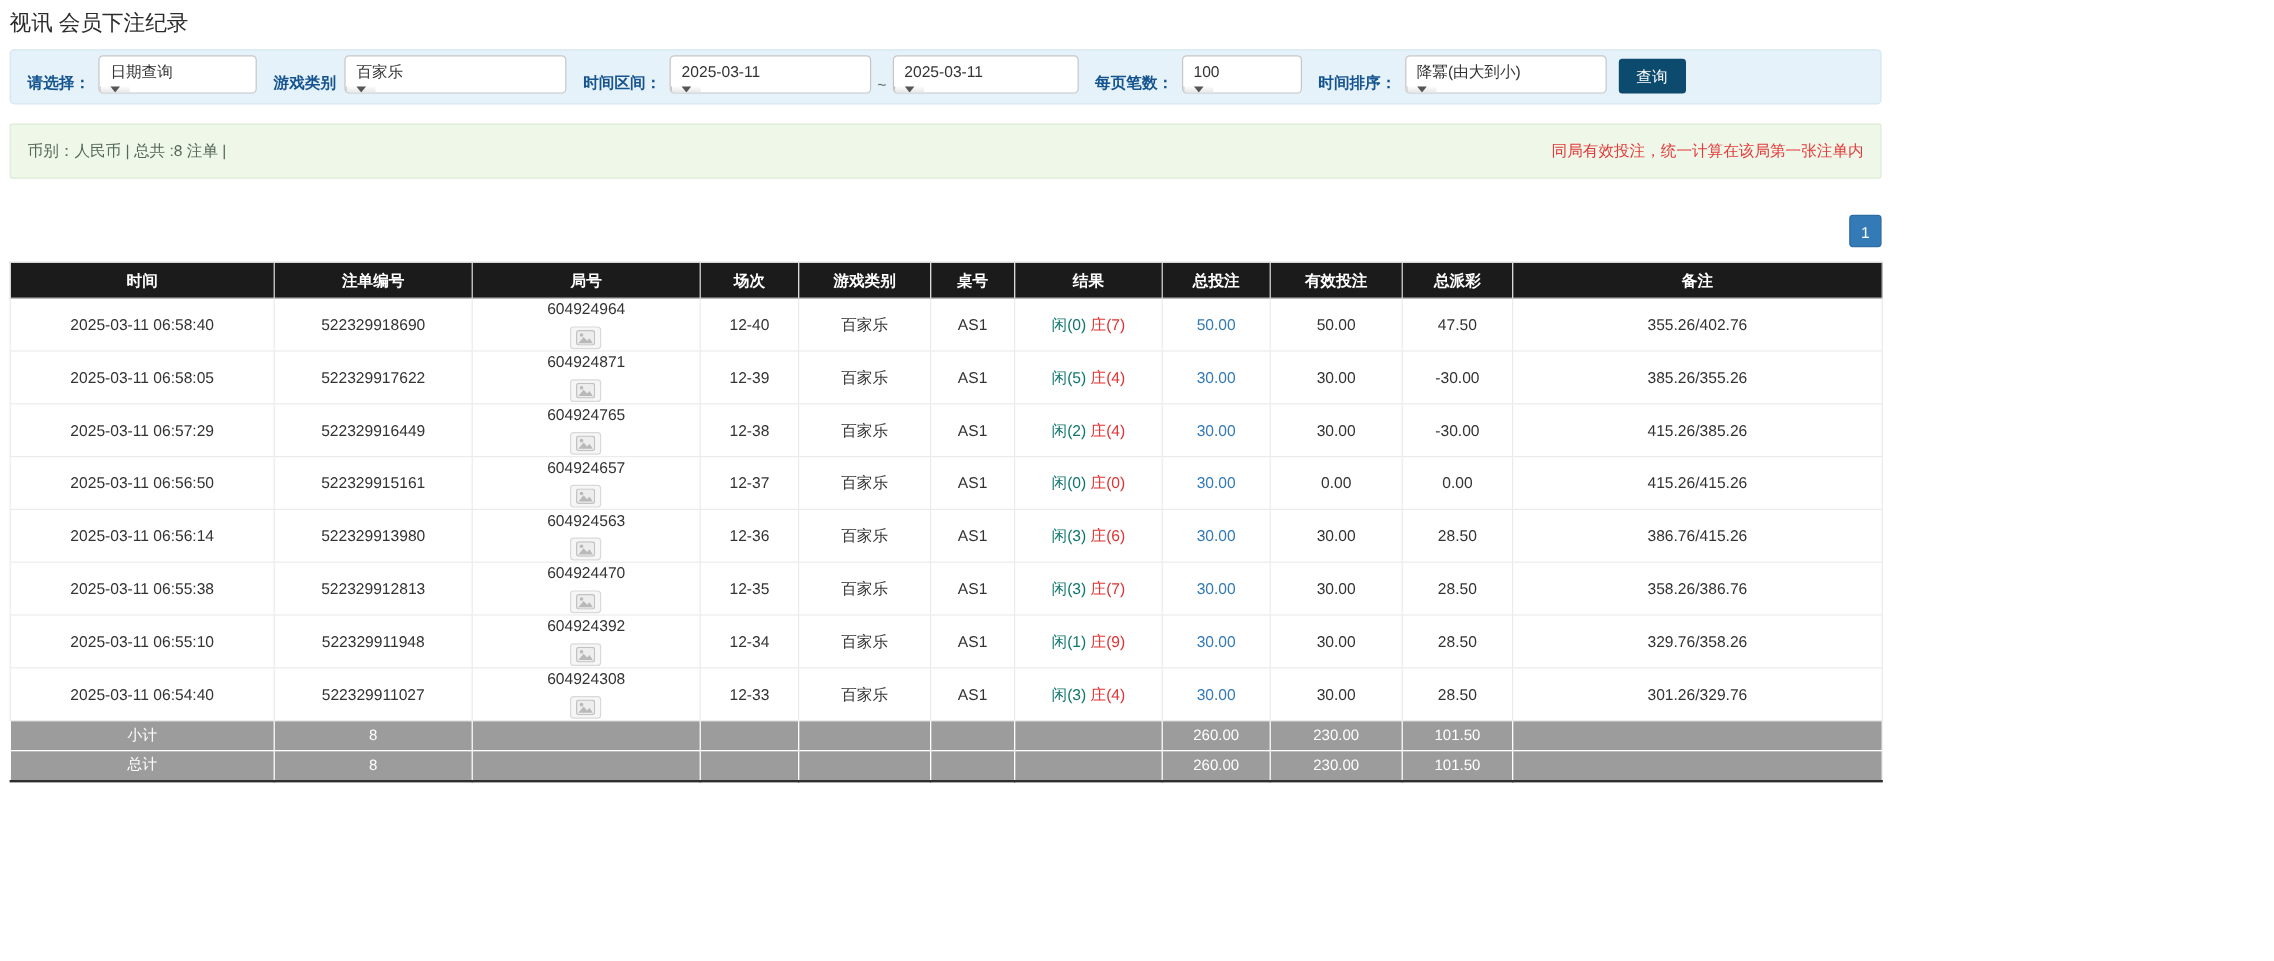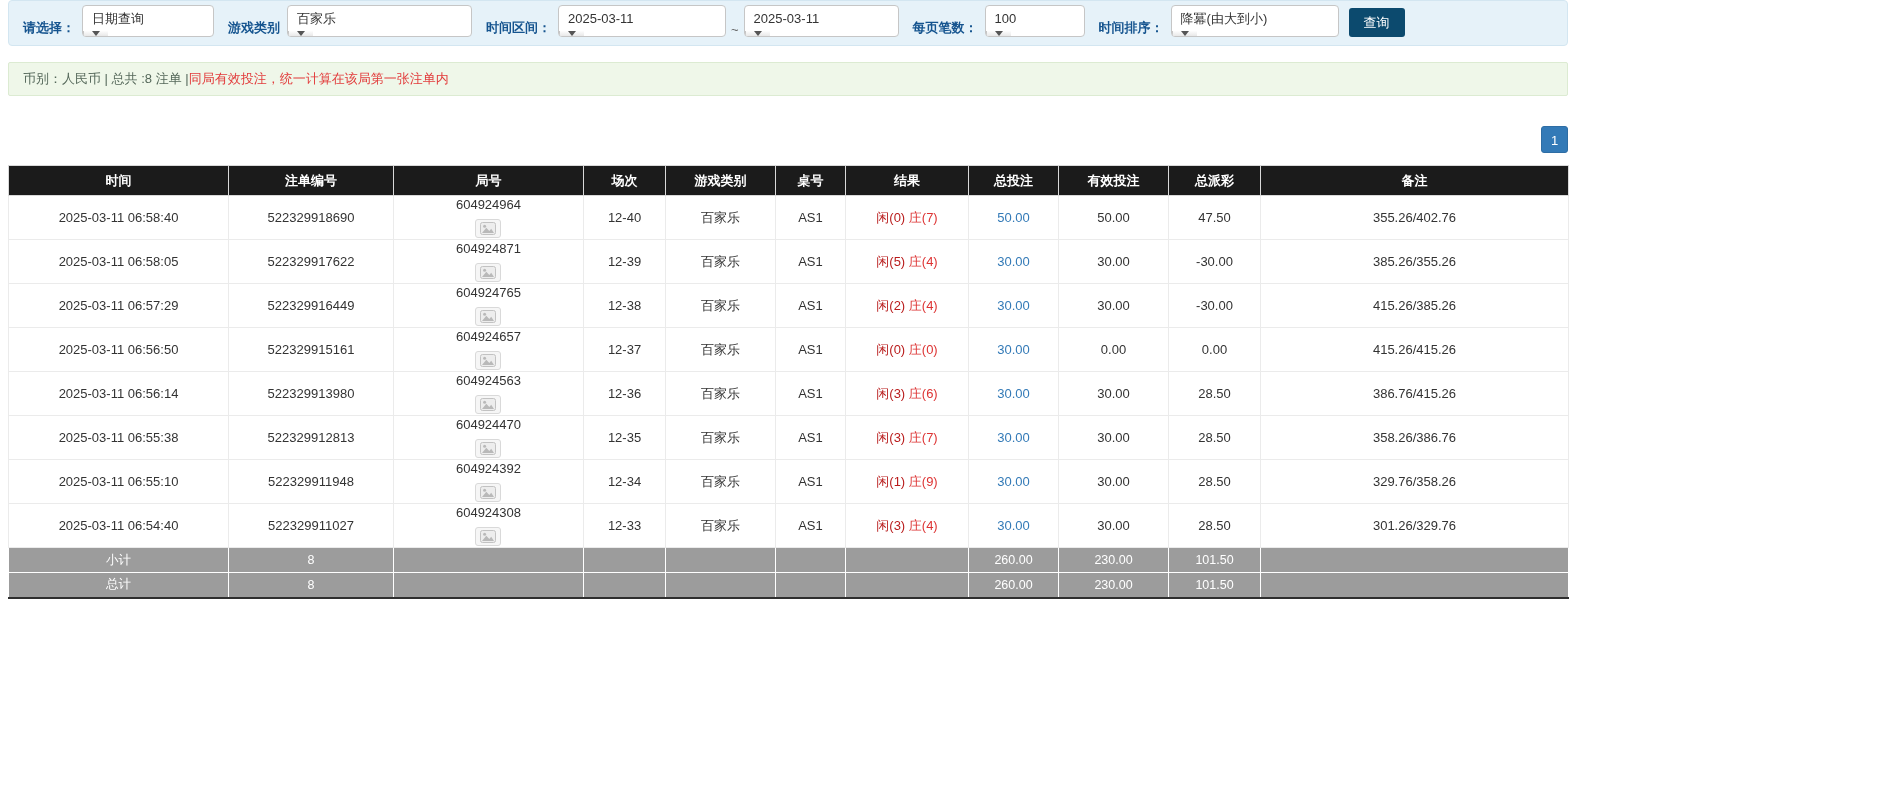--- a/index.html
+++ b/index.html
@@ -34,23 +34,23 @@
   .caret-down { width: 0; height: 0; border-left: 4px solid transparent; border-right: 4px solid transparent; border-top: 5px solid #555; }
   .tilde { margin: 0 5px; color: #666; }
   .search-btn {
     margin-left: 10px; height: 29px; padding: 0 15px;
     background: #0c4a6e; color: #fff; border: none; border-radius: 3px;
     font-size: 13px; font-family: inherit; cursor: pointer;
   }
 
   
   .info-bar {
-    margin-top: 16px; height: 34px;
+    margin-top: 16px; height: 46px;
     background: #eff7e9; border: 1px solid #dcebd2; border-radius: 2px;
-    display: flex; align-items: center; padding: 0 14px;
+    display: flex; align-items: center; justify-content: space-between; padding: 0 14px;
   }
   .info-left { color: #55685a; }
   .info-right { color: #e23b3b; }
 
   
   .pagination { margin-top: 30px; display: flex; justify-content: flex-end; }
   .page-btn {
     display: inline-block; min-width: 27px; height: 27px; line-height: 27px; text-align: center;
     background: #337ab7; border: 1px solid #2e6da4; color: #fff; border-radius: 3px;
     text-decoration: none; font-size: 13px; cursor: pointer;
@@ -66,35 +66,36 @@
     border: 1px solid #d9d9d9; padding: 0 4px;
   }
   table.records tbody td {
     background: #fff; height: 44px; text-align: center;
     border: 1px solid #ebebeb; color: #333; padding: 0 6px; overflow: hidden;
   }
   table.records tfoot td {
     background: #9c9c9c; color: #fff; text-align: center; height: 25px;
     border: 1px solid #fff; padding: 3px 6px; font-size: 12.5px;
   }
-  .res-player { color: #b91c1c; }
+  .res-player { color: #0f766e; }
   .res-banker { color: #dd3333; }
   .bet-link { color: #337ab7; text-decoration: none; cursor: pointer; }
   td.neg { color: #e03b3b; }
   .round-wrap { display: inline-flex; align-items: center; gap: 7px; flex-direction: column; }
   .icon-btn {
     border: 1px solid #d9d9d9; background: #f6f6f6; border-radius: 3px;
     padding: 2px 4px; cursor: pointer; display: inline-flex; align-items: center;
   }
 </style>
 </head>
 <body>
 
 <div class="content">
 
+  <h1 class="page-title">视讯 会员下注纪录</h1>
 
   <div class="filter-bar">
     <span class="flabel">请选择：</span>
     <div class="combo" style="width:132px">
       <span class="combo-text">日期查询</span>
       <span class="combo-arrow">
           <i class="caret-down"></i>
         </span>
     </div>
 

